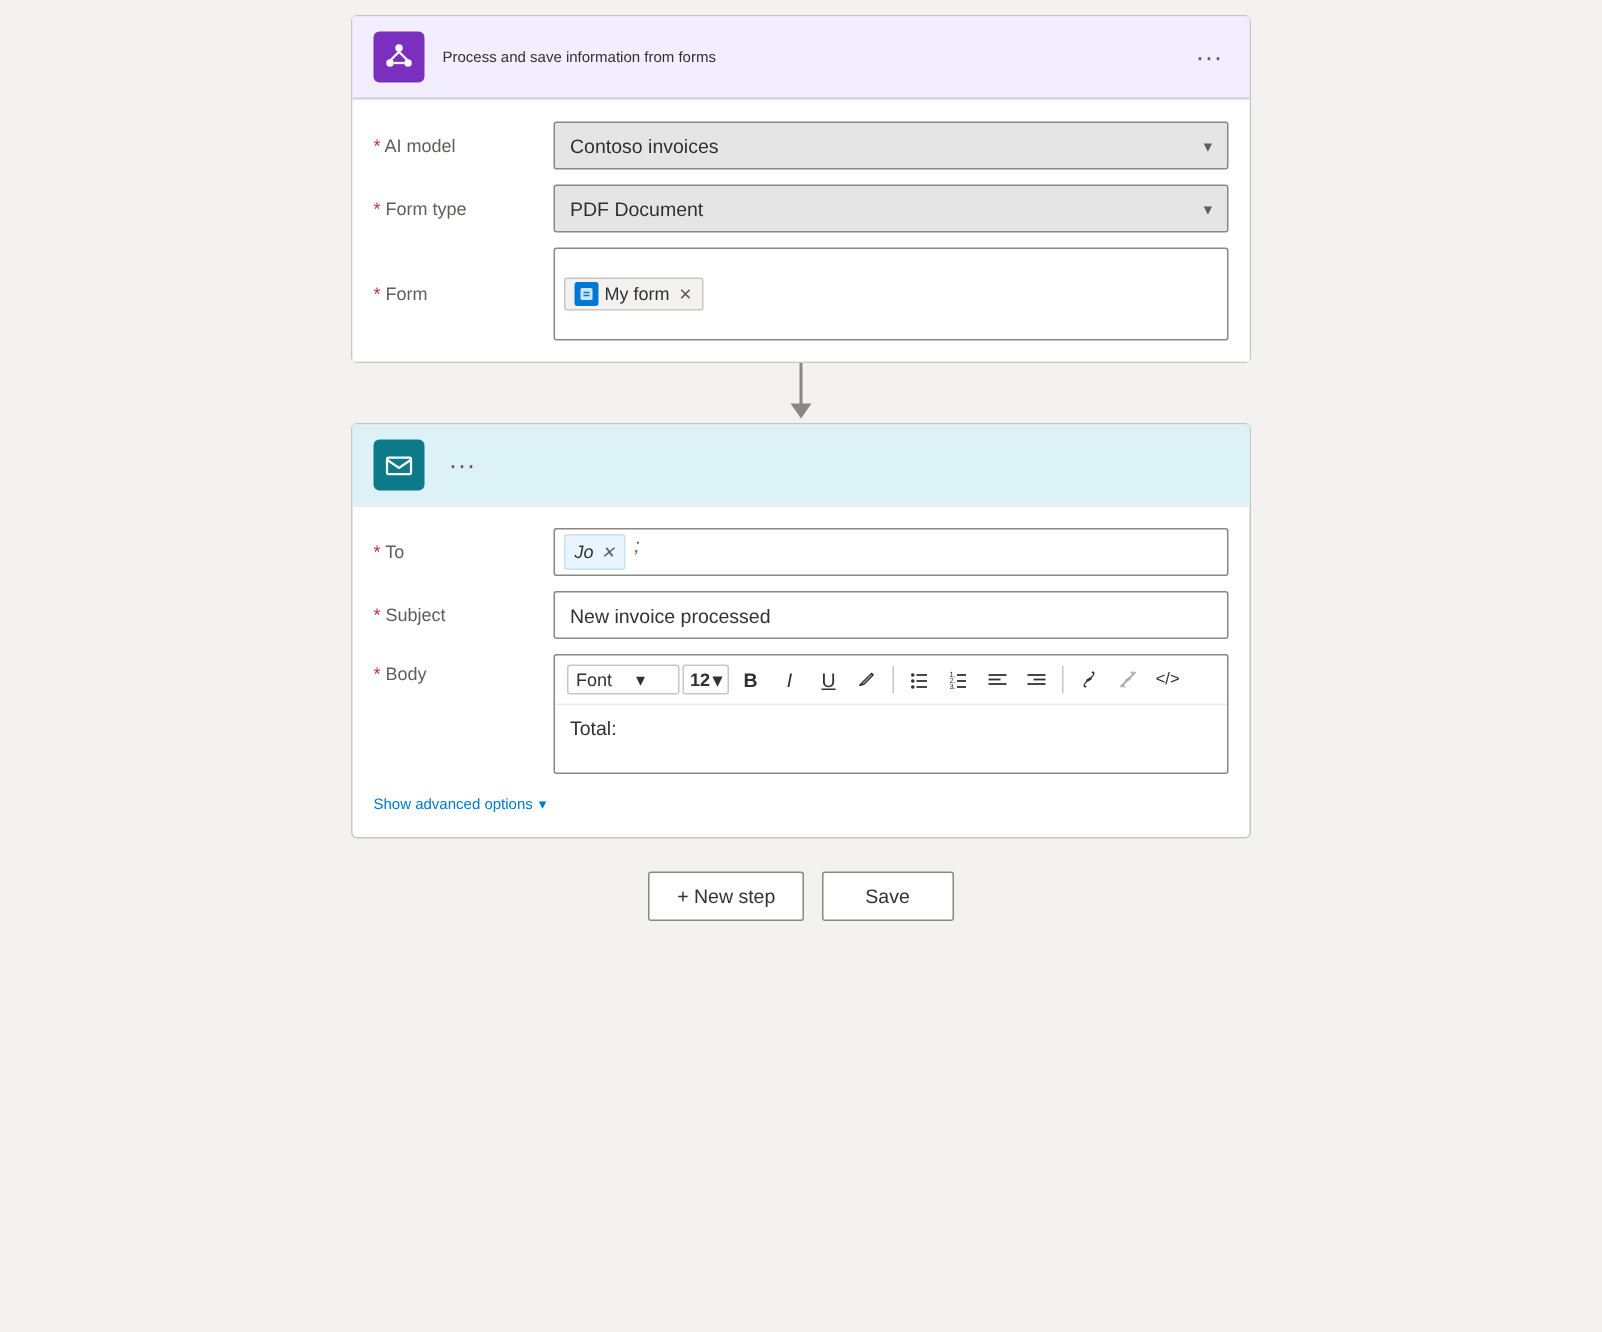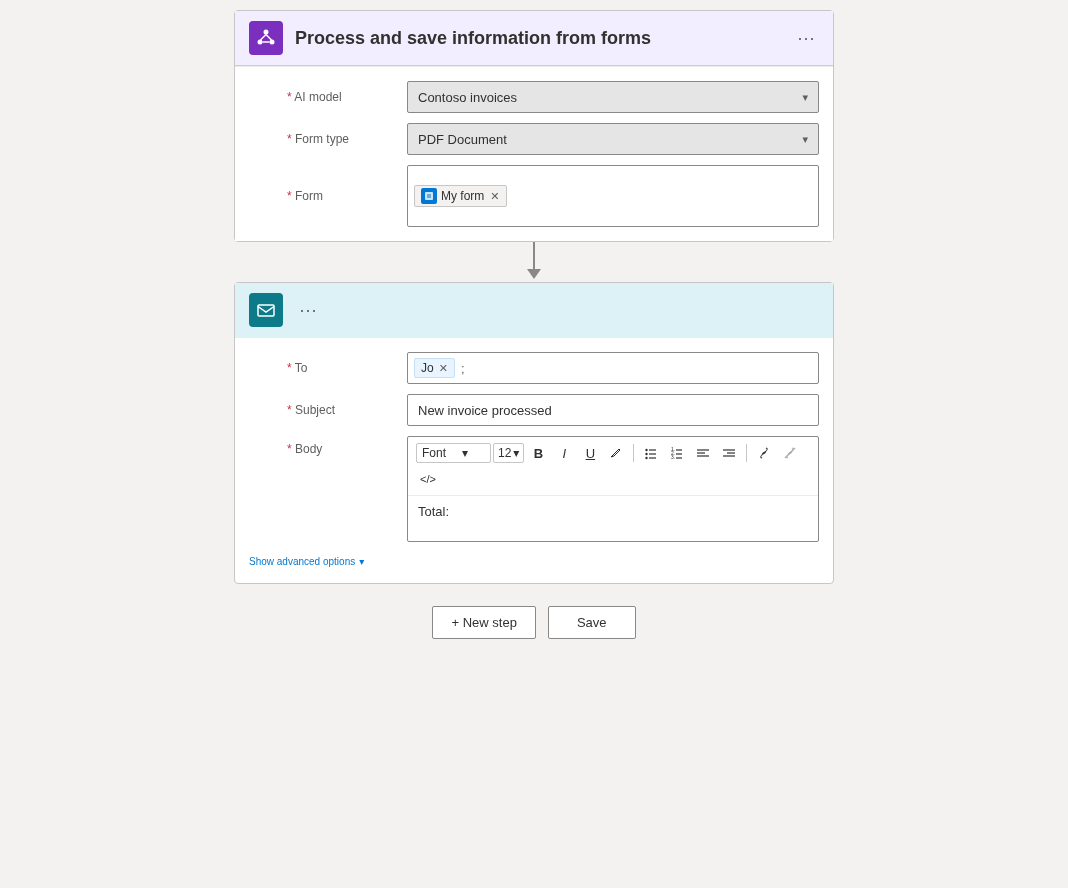--- a/index.html
+++ b/index.html
@@ -53,22 +53,22 @@
     .card-header-icon.purple {
       background-color: #7b2fbe;
     }
 
     .card-header-icon.teal {
       background-color: #0d7a8a;
     }
 
     .card-header-title {
       flex: 1;
-      font-size: 18px;
-      font-weight: 700;
+      font-size: 10px;
+      font-weight: 400;
       color: #323130;
     }
 
     .card-header-more {
       color: #605e5c;
       font-size: 18px;
       cursor: pointer;
       padding: 4px;
       display: flex;
       align-items: center;
@@ -77,21 +77,20 @@
     .card-body {
       padding: 4px 14px 14px 14px;
       border-top: 1px solid #edebe9;
     }
 
     .field-row {
       display: flex;
       align-items: center;
       margin-top: 10px;
       min-height: 32px;
-      margin-left: 38px;
     }
 
     .field-label {
       width: 120px;
       flex-shrink: 0;
       font-size: 12px;
       color: #605e5c;
     }
 
     .field-control {
@@ -184,23 +183,23 @@
       margin-top: -1px;
     }
 
     
     .to-input {
       border: 1px solid #8a8886;
       border-radius: 2px;
       padding: 3px 6px;
       min-height: 32px;
       display: flex;
-      align-items: center;
       gap: 4px;
       background: #fff;
+      font-style: italic;
     }
 
     .to-tag {
       background: #e8f4ff;
       border: 1px solid #c7e0f4;
       border-radius: 2px;
       padding: 2px 6px;
       font-size: 12px;
       display: flex;
       align-items: center;
@@ -255,20 +254,21 @@
       display: flex;
       align-items: center;
       gap: 2px;
       padding: 2px 4px;
       border: 1px solid #c8c6c4;
       border-radius: 2px;
       cursor: pointer;
       font-size: 12px;
       color: #323130;
       background: #fff;
+      font-weight: bold;
     }
 
     .toolbar-btn {
       width: 24px;
       height: 24px;
       display: flex;
       align-items: center;
       justify-content: center;
       cursor: pointer;
       border-radius: 2px;

